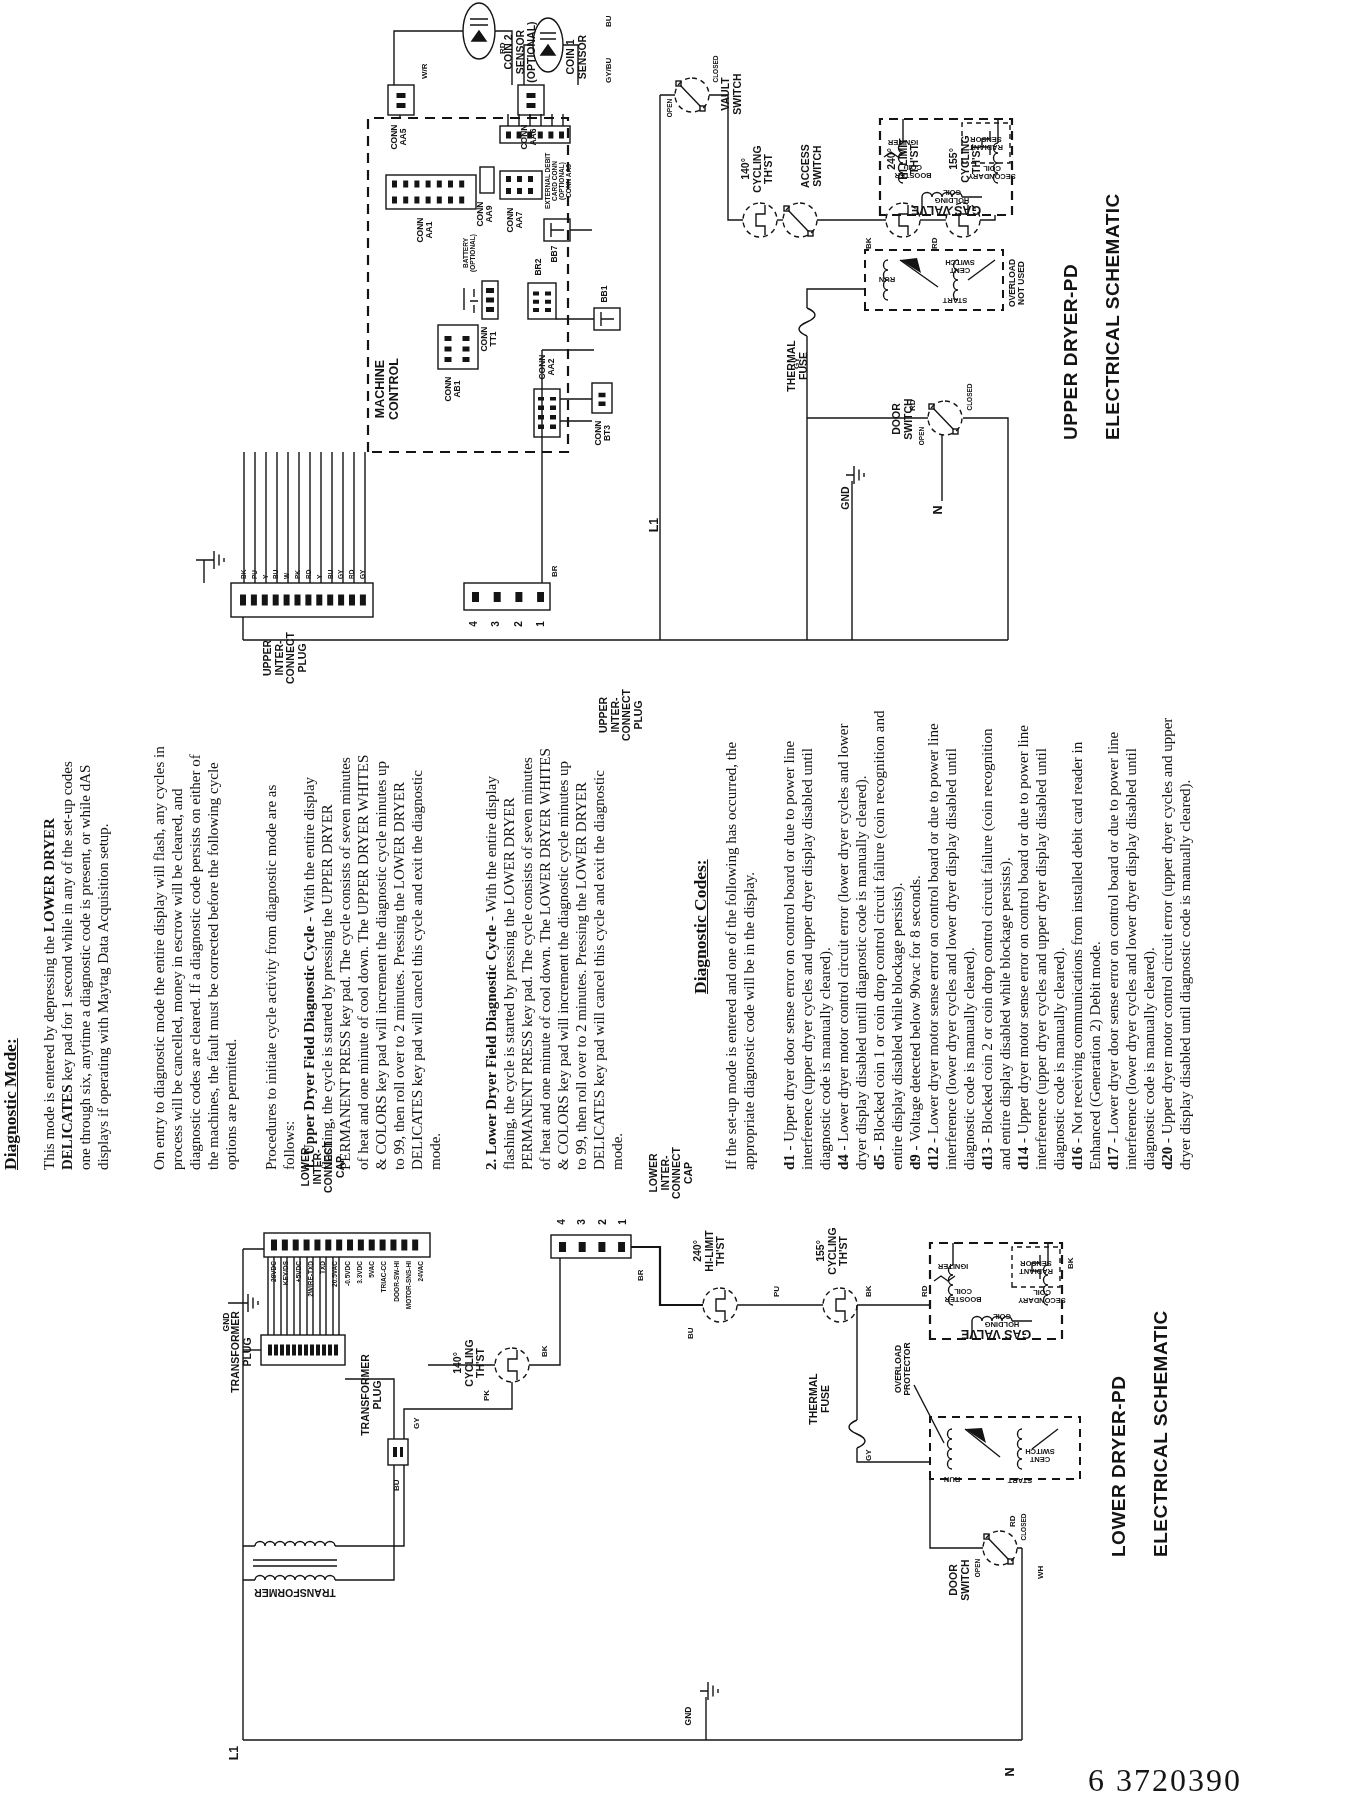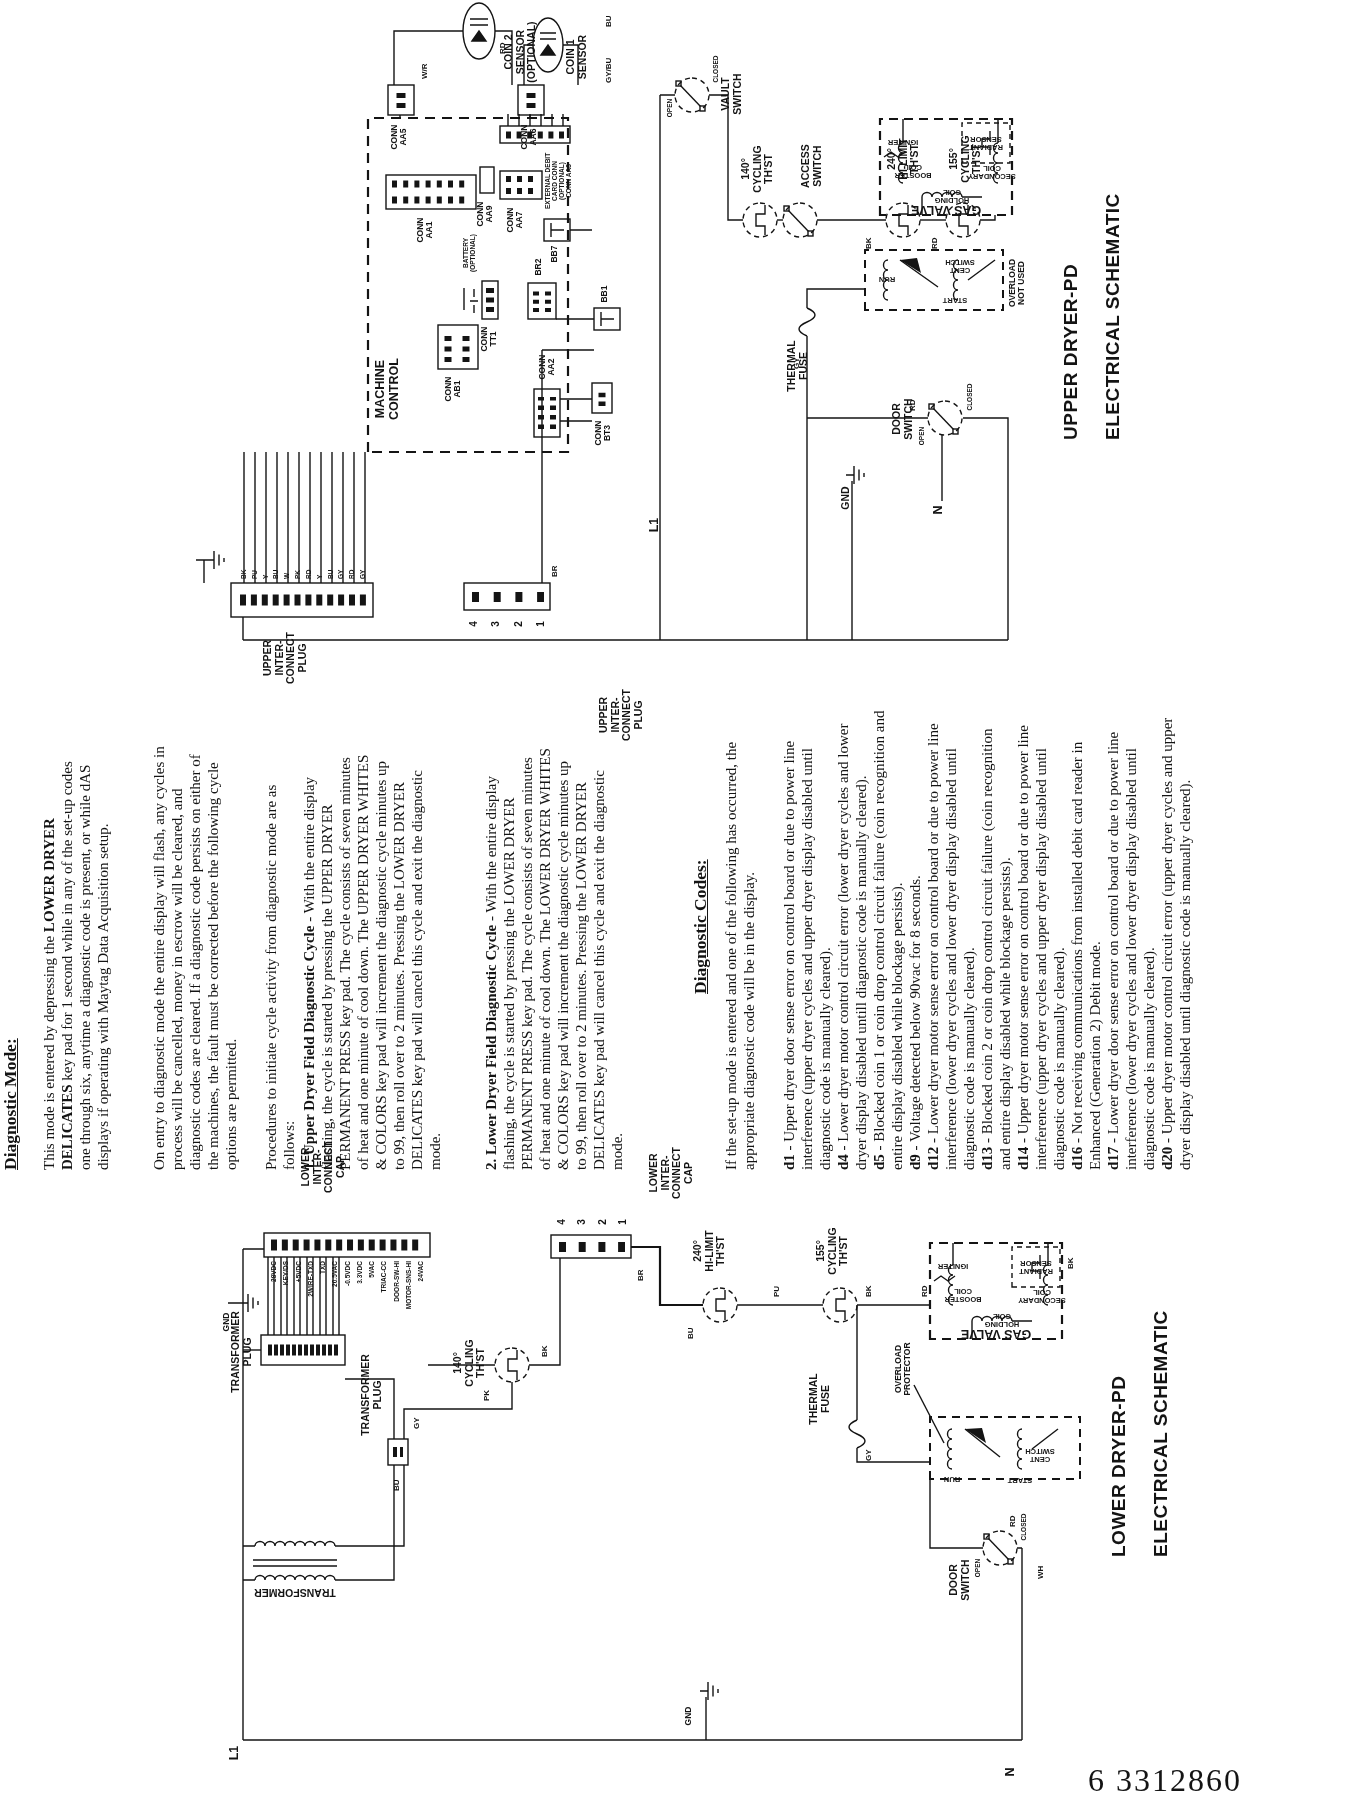--- a/index.html
+++ b/index.html
@@ -455,14 +455,14 @@
       <p><b>d9</b><span> - Voltage detected below 90vac for 8 seconds.</span></p>
       <p><b>d12</b><span> - Lower dryer motor sense error on control board or due to power line interference (lower dryer cycles and lower dryer display disabled until diagnostic code is manually cleared).</span></p>
       <p><b>d13</b><span> - Blocked coin 2 or coin drop control circuit failure (coin recognition and entire display disabled while blockage persists).</span></p>
       <p><b>d14</b><span> - Upper dryer motor sense error on control board or due to power line interference (upper dryer cycles and upper dryer display disabled until diagnostic code is manually cleared).</span></p>
       <p><b>d16</b><span> - Not receiving communications from installed debit card reader in Enhanced (Generation 2) Debit mode.</span></p>
       <p><b>d17</b><span> - Lower dryer door sense error on control board or due to power line interference (lower dryer cycles and lower dryer display disabled until diagnostic code is manually cleared).</span></p>
       <p><b>d20</b><span> - Upper dryer motor control circuit error (upper dryer cycles and upper dryer display disabled until diagnostic code is manually cleared).</span></p>
     </div>
   </div>
 
-  <div id="pageno">6 3312860</div>
+  <div id="pageno">6 3720390</div>
 </div>
 
 </body></html>

